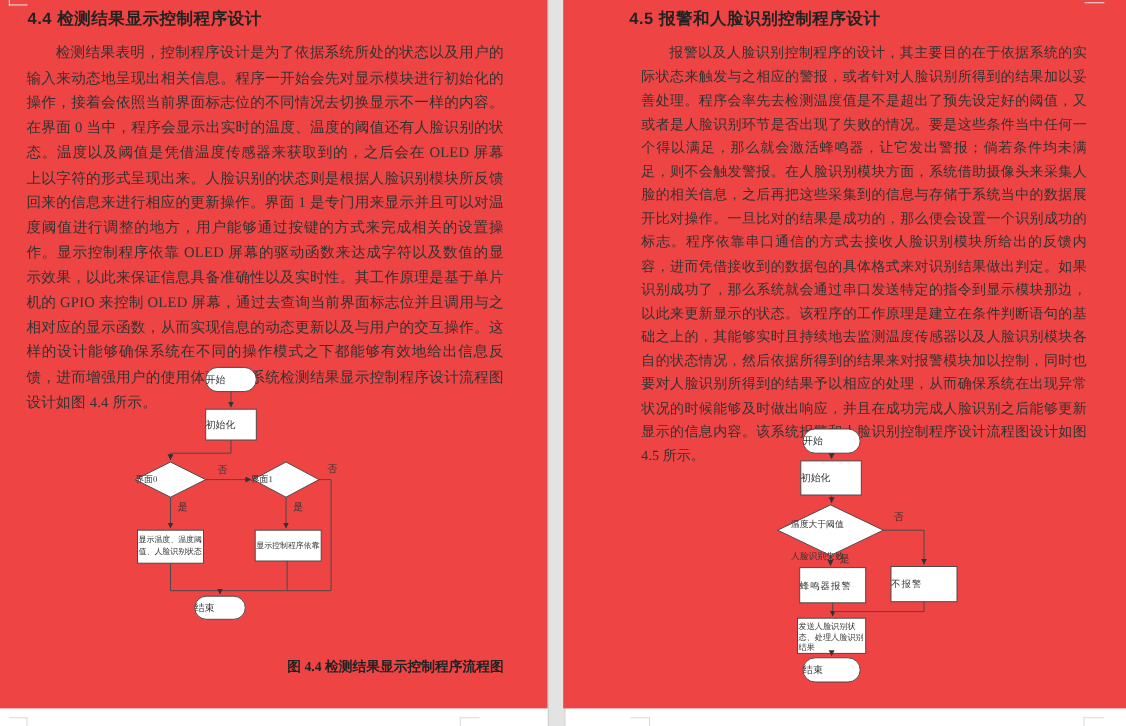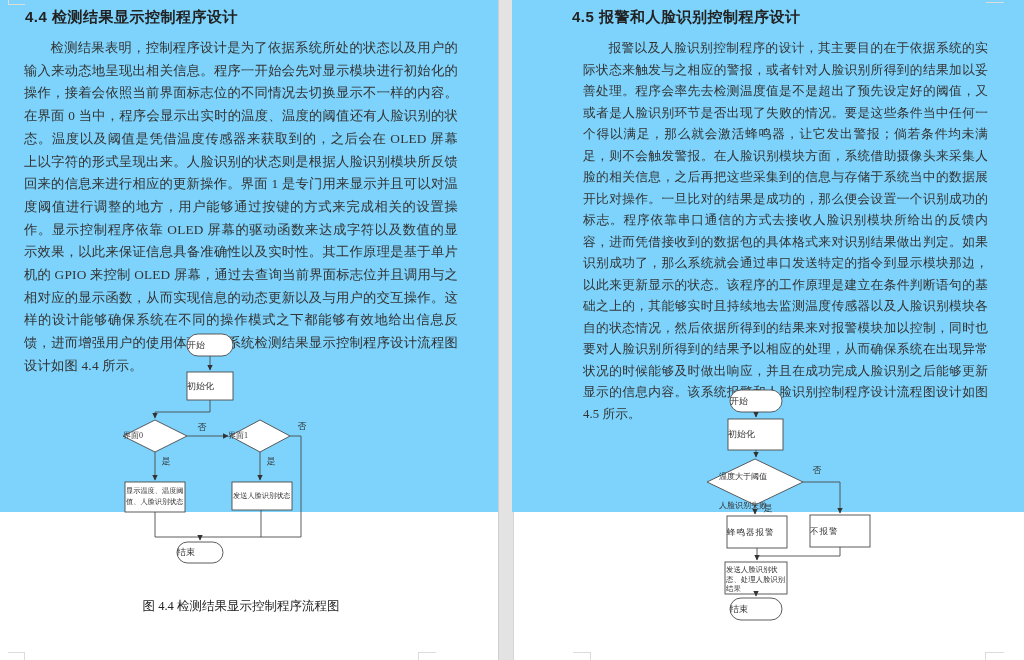--- a/index.html
+++ b/index.html
@@ -1,38 +1,38 @@
 <!DOCTYPE html>
 <html><head>
 <meta charset="utf-8">
 <style>
   html,body{margin:0;padding:0;background:#ffffff;}
   .screen{
     position:relative;width:1024px;height:660px;overflow:hidden;
     background:#ffffff;color:#303030;
     font-family:"Liberation Serif","DejaVu Serif",serif;
   }
-  .page{position:absolute;top:0;height:512px;background:#7dd3fc;}
+  .page{position:absolute;top:0;height:644px;background:#ef4444;}
   .page-gap{position:absolute;top:0;height:660px;left:498px;width:14px;
     background:#e3e3e3;border-left:1px solid #cfcfcf;border-right:1px solid #d6d6d6;}
   .sec-heading{
     position:absolute;font-family:"Liberation Sans","DejaVu Sans",sans-serif;
     font-weight:bold;font-size:15px;color:#222;white-space:nowrap;letter-spacing:.5px;
   }
   .body-par{
     position:absolute;text-align:justify;text-indent:2em;color:#333;
   }
   .body-par.left-par{left:24px;top:37px;width:434px;font-size:13.3px;line-height:22.7px;letter-spacing:.2px;}
   .body-par.right-par{left:583px;top:38px;width:405px;font-size:12.7px;line-height:21.5px;letter-spacing:.1px;}
   .flowchart{position:absolute;}
   .flowchart svg{position:absolute;left:0;top:0;}
   .node-label{position:absolute;color:#333;font-family:"Liberation Serif","DejaVu Serif",serif;}
   .edge-label{position:absolute;font-size:9px;color:#333;width:16px;text-align:center;}
   .fig-caption{
-    position:absolute;font-weight:normal;font-size:12.5px;color:#222;text-align:center;
+    position:absolute;font-weight:bold;font-size:12.5px;color:#222;text-align:right;
   }
   .crop{position:absolute;border:0 solid #dcdcdc;}
   .crop.tl{border-left-width:1px;border-bottom-width:1px;}
   .crop.bl{border-top-width:1px;border-right-width:1px;}
   .crop.br{border-top-width:1px;border-left-width:1px;}
   .crop.tr{border-top-width:1px;}
 </style>
 </head>
 <body>
 
@@ -73,21 +73,21 @@
       </svg>
       <div class="node-label" style="left:187px;top:4px;width:46px;height:22px;line-height:22px;font-size:9px;">开始</div>
       <div class="node-label" style="left:187px;top:42px;width:46px;height:28px;line-height:28px;font-size:9px;">初始化</div>
       <div class="node-label" style="left:123px;top:99px;width:64px;height:14px;line-height:14px;font-size:8px;">界面0</div>
       <div class="node-label" style="left:228px;top:99px;width:64px;height:14px;line-height:14px;font-size:8px;">界面1</div>
       <div class="edge-label" style="left:194px;top:91px;">否</div>
       <div class="edge-label" style="left:294px;top:90px;">否</div>
       <div class="edge-label" style="left:158px;top:125px;">是</div>
       <div class="edge-label" style="left:263px;top:125px;">是</div>
       <div class="node-label" style="left:126px;top:156px;width:58px;font-size:7.2px;line-height:11px;">显示温度、温度阈值、人脸识别状态</div>
-      <div class="node-label" style="left:233px;top:160px;width:58px;font-size:7.2px;line-height:12px;">发送人脸识别状态</div>
+      <div class="node-label" style="left:233px;top:160px;width:58px;font-size:7.2px;line-height:12px;">显示控制程序依靠</div>
       <div class="node-label" style="left:177px;top:212px;width:46px;height:21px;line-height:21px;font-size:9px;">结束</div>
     </div>
 
     <div class="fig-caption" style="left:24px;top:598px;width:434px;">图 4.4 检测结果显示控制程序流程图</div>
 
     <div class="crop tl" style="left:8px;top:0;width:16px;height:4px;"></div>
     <div class="crop bl" style="left:8px;top:652px;width:16px;height:8px;"></div>
     <div class="crop br" style="left:418px;top:652px;width:17px;height:8px;"></div>
   </div>
 

